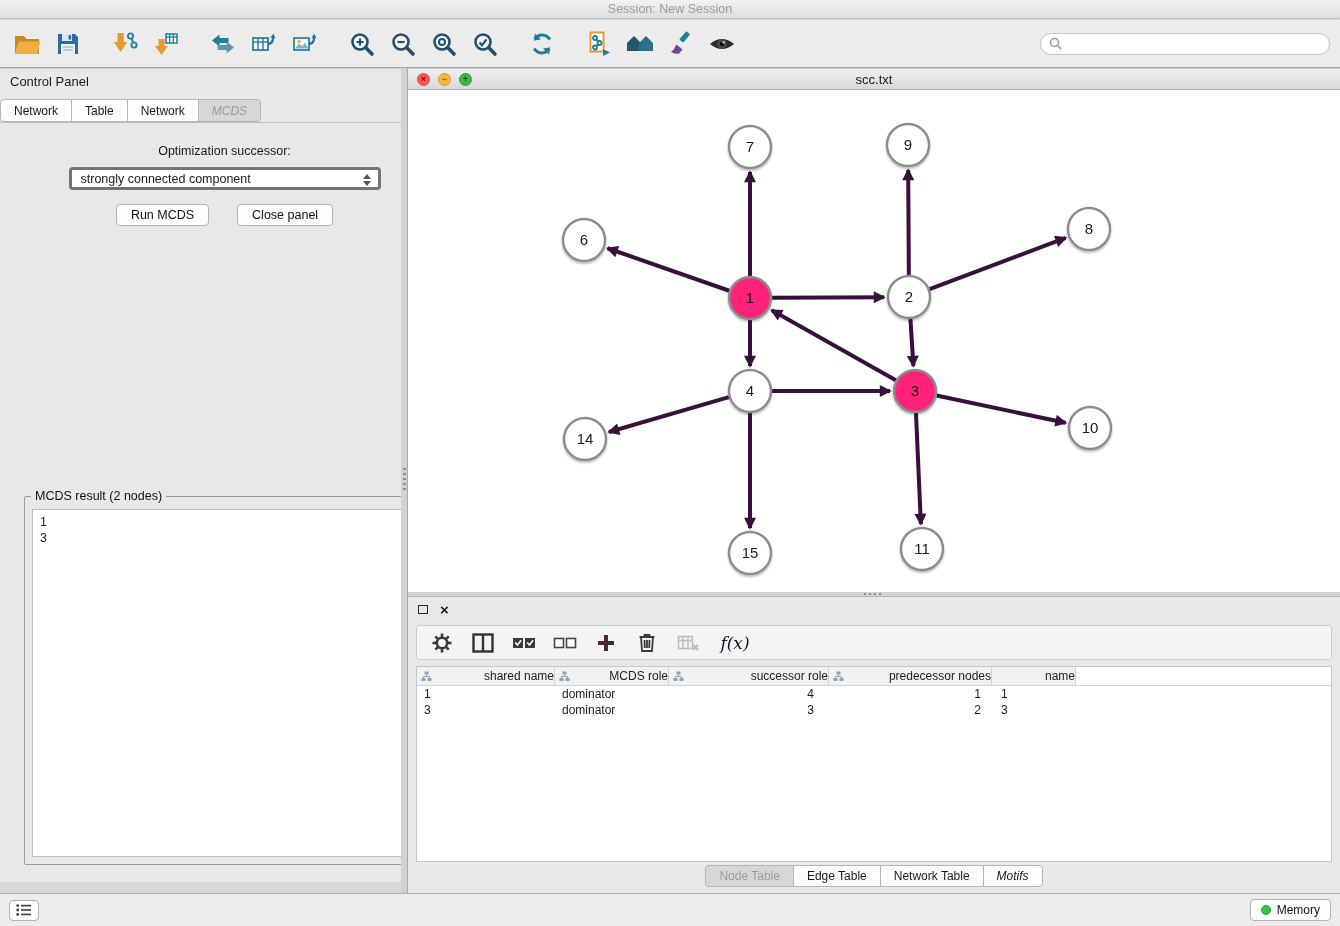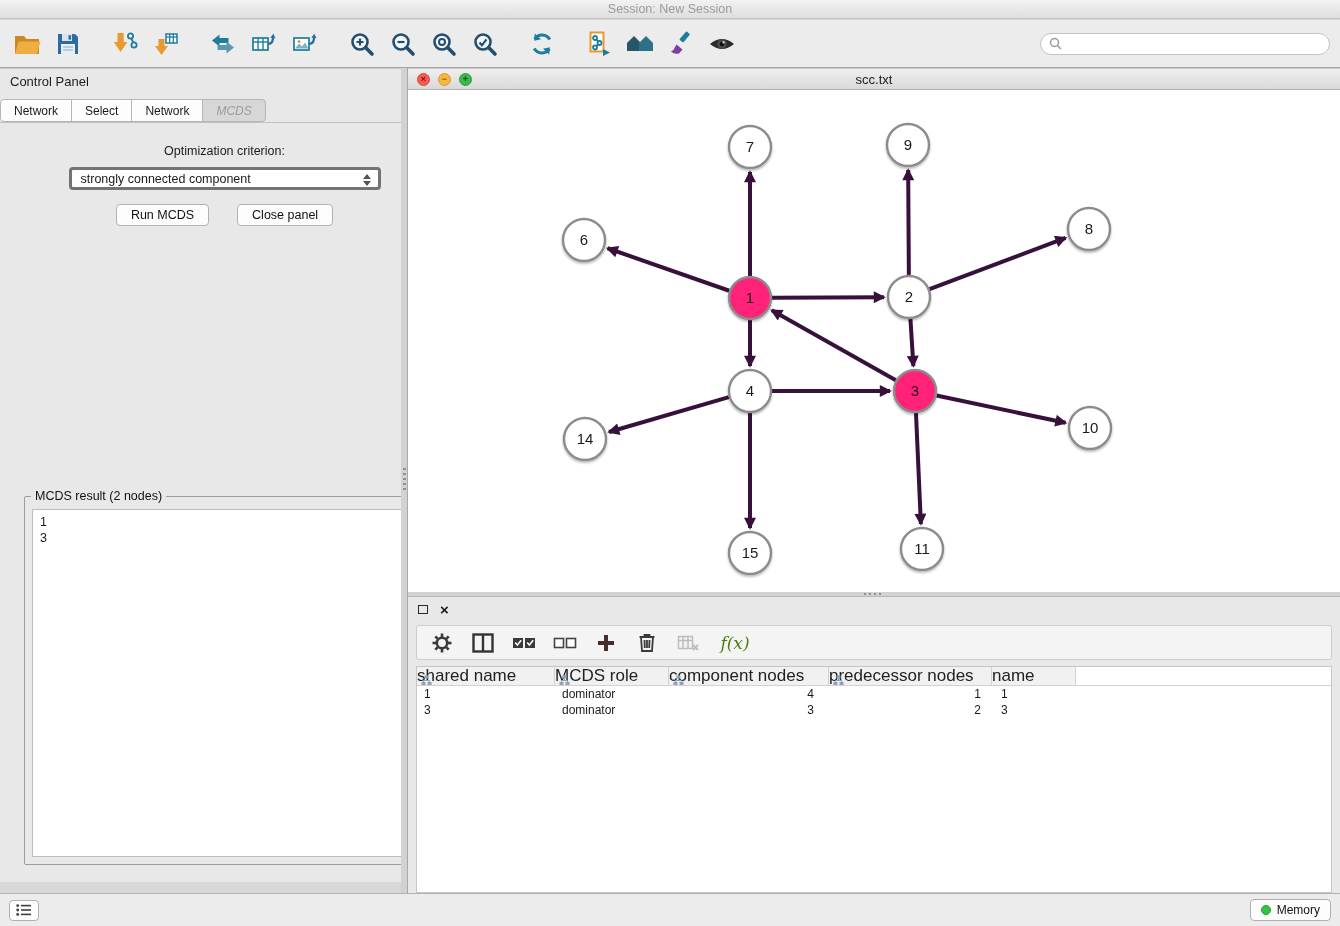--- a/index.html
+++ b/index.html
@@ -115,28 +115,28 @@
     background:#e8e8e8; border-top:1px solid #b8b8b8;
     display:flex; flex-direction:column;
   }
   .tp-toolbar {
     margin:3px 8px 0 8px; height:35px; flex:0 0 35px;
     background:#f4f4f4; border:1px solid #cdcdcd; border-radius:3px;
     display:flex; align-items:center; gap:15px; padding:0 12px;
   }
   .tp-btn { width:26px; height:28px; display:flex; align-items:center; justify-content:center;
             background:transparent; border:none; padding:0; }
-  .fx-label { font-family:"DejaVu Serif", serif; font-style:italic; font-size:17px; color:#4d7c0f; }
+  .fx-label { font-family:"DejaVu Serif", serif; font-style:italic; font-size:17px; color:#0f172a; }
   .tp-table {
     margin:6px 8px 0 8px; flex:1; background:#fff; border:1px solid #c6c6c6; overflow:hidden;
   }
   .thead { display:flex; height:19px; border-bottom:1px solid #d2d2d2; }
   .hcell {
     background:#f1f1f1; border-right:1px solid #d2d2d2; position:relative;
-    display:flex; align-items:center; justify-content:flex-start; font-size:17px; color:#222;
+    display:flex; align-items:center; justify-content:flex-end; font-size:12px; color:#222;
   }
   .hicon { position:absolute; left:4px; top:4px; }
   .c0 { width:138px; } .c1 { width:114px; } .c2 { width:160px; } .c3 { width:163px; } .c4 { width:84px; }
   .trow { display:flex; height:16px; align-items:center; font-size:12px; }
   .tcell { overflow:hidden; white-space:nowrap; }
   .tcell.c0 { padding-left:7px; } .tcell.c1 { padding-left:7px; }
   .tcell.c2 { text-align:right; padding-right:15px; }
   .tcell.c3 { text-align:right; padding-right:11px; }
   .tcell.c4 { padding-left:9px; }
   .tp-tabs { height:31px; flex:0 0 31px; display:flex; align-items:center; justify-content:center; padding-bottom:4px; }
@@ -319,25 +319,25 @@
 </div>
 
 <div class="control-panel">
   <div class="panel-header">
     <span class="panel-title">Control Panel</span>
     <span class="win-float"></span>
     <span class="win-close">×</span>
   </div>
   <div class="cp-tabs">
     <button class="seg-btn">Network</button>
-    <button class="seg-btn">Select</button>
+    <button class="seg-btn">Table</button>
     <button class="seg-btn">Network</button>
     <button class="seg-btn active">MCDS</button>
   </div>
-  <div class="cp-opt-label">Optimization criterion:</div>
+  <div class="cp-opt-label">Optimization successor:</div>
   <div class="cp-select">
     <span>strongly connected component</span>
     <span class="dd-arrows">
         <i class="tri-up"></i>
         <i class="tri-down"></i>
       </span>
   </div>
   <div class="cp-buttons">
     <button class="push-btn">Run MCDS</button>
     <button class="push-btn">Close panel</button>
@@ -540,21 +540,21 @@
             </svg></span>
         <span>MCDS role</span>
       </div>
       <div class="hcell c2">
         <span class="hicon"><svg width="11" height="11" viewBox="0 0 11 11">
               <rect x="3.5" y="0.5" width="4" height="3" fill="#8ea2b5"></rect>
               <rect x="0.5" y="7" width="4" height="3" fill="#8ea2b5"></rect>
               <rect x="6.5" y="7" width="4" height="3" fill="#8ea2b5"></rect>
               <path d="M5.5 3.5 v2 M2.5 7 V5.5 h6 V7" stroke="#8ea2b5" fill="none"></path>
             </svg></span>
-        <span>component nodes</span>
+        <span>successor role</span>
       </div>
       <div class="hcell c3">
         <span class="hicon"><svg width="11" height="11" viewBox="0 0 11 11">
               <rect x="3.5" y="0.5" width="4" height="3" fill="#8ea2b5"></rect>
               <rect x="0.5" y="7" width="4" height="3" fill="#8ea2b5"></rect>
               <rect x="6.5" y="7" width="4" height="3" fill="#8ea2b5"></rect>
               <path d="M5.5 3.5 v2 M2.5 7 V5.5 h6 V7" stroke="#8ea2b5" fill="none"></path>
             </svg></span>
         <span>predecessor nodes</span>
       </div>
@@ -572,20 +572,26 @@
         </div>
         <div class="trow">
           <div class="tcell c0">3</div>
           <div class="tcell c1">dominator</div>
           <div class="tcell c2">3</div>
           <div class="tcell c3">2</div>
           <div class="tcell c4">3</div>
         </div>
       </div>
   </div>
+  <div class="tp-tabs">
+    <button class="seg-btn active">Node Table</button>
+    <button class="seg-btn">Edge Table</button>
+    <button class="seg-btn">Network Table</button>
+    <button class="seg-btn">Motifs</button>
+  </div>
 </div>
 
 <div class="statusbar">
   <button class="list-btn">
     <svg width="16" height="12" viewBox="0 0 16 12">
       <g stroke="#3e3e3e" stroke-width="1.6">
         <line x1="5" y1="1.6" x2="15" y2="1.6"></line>
           <line x1="5" y1="6" x2="15" y2="6"></line>
           <line x1="5" y1="10.4" x2="15" y2="10.4"></line>
       </g>

